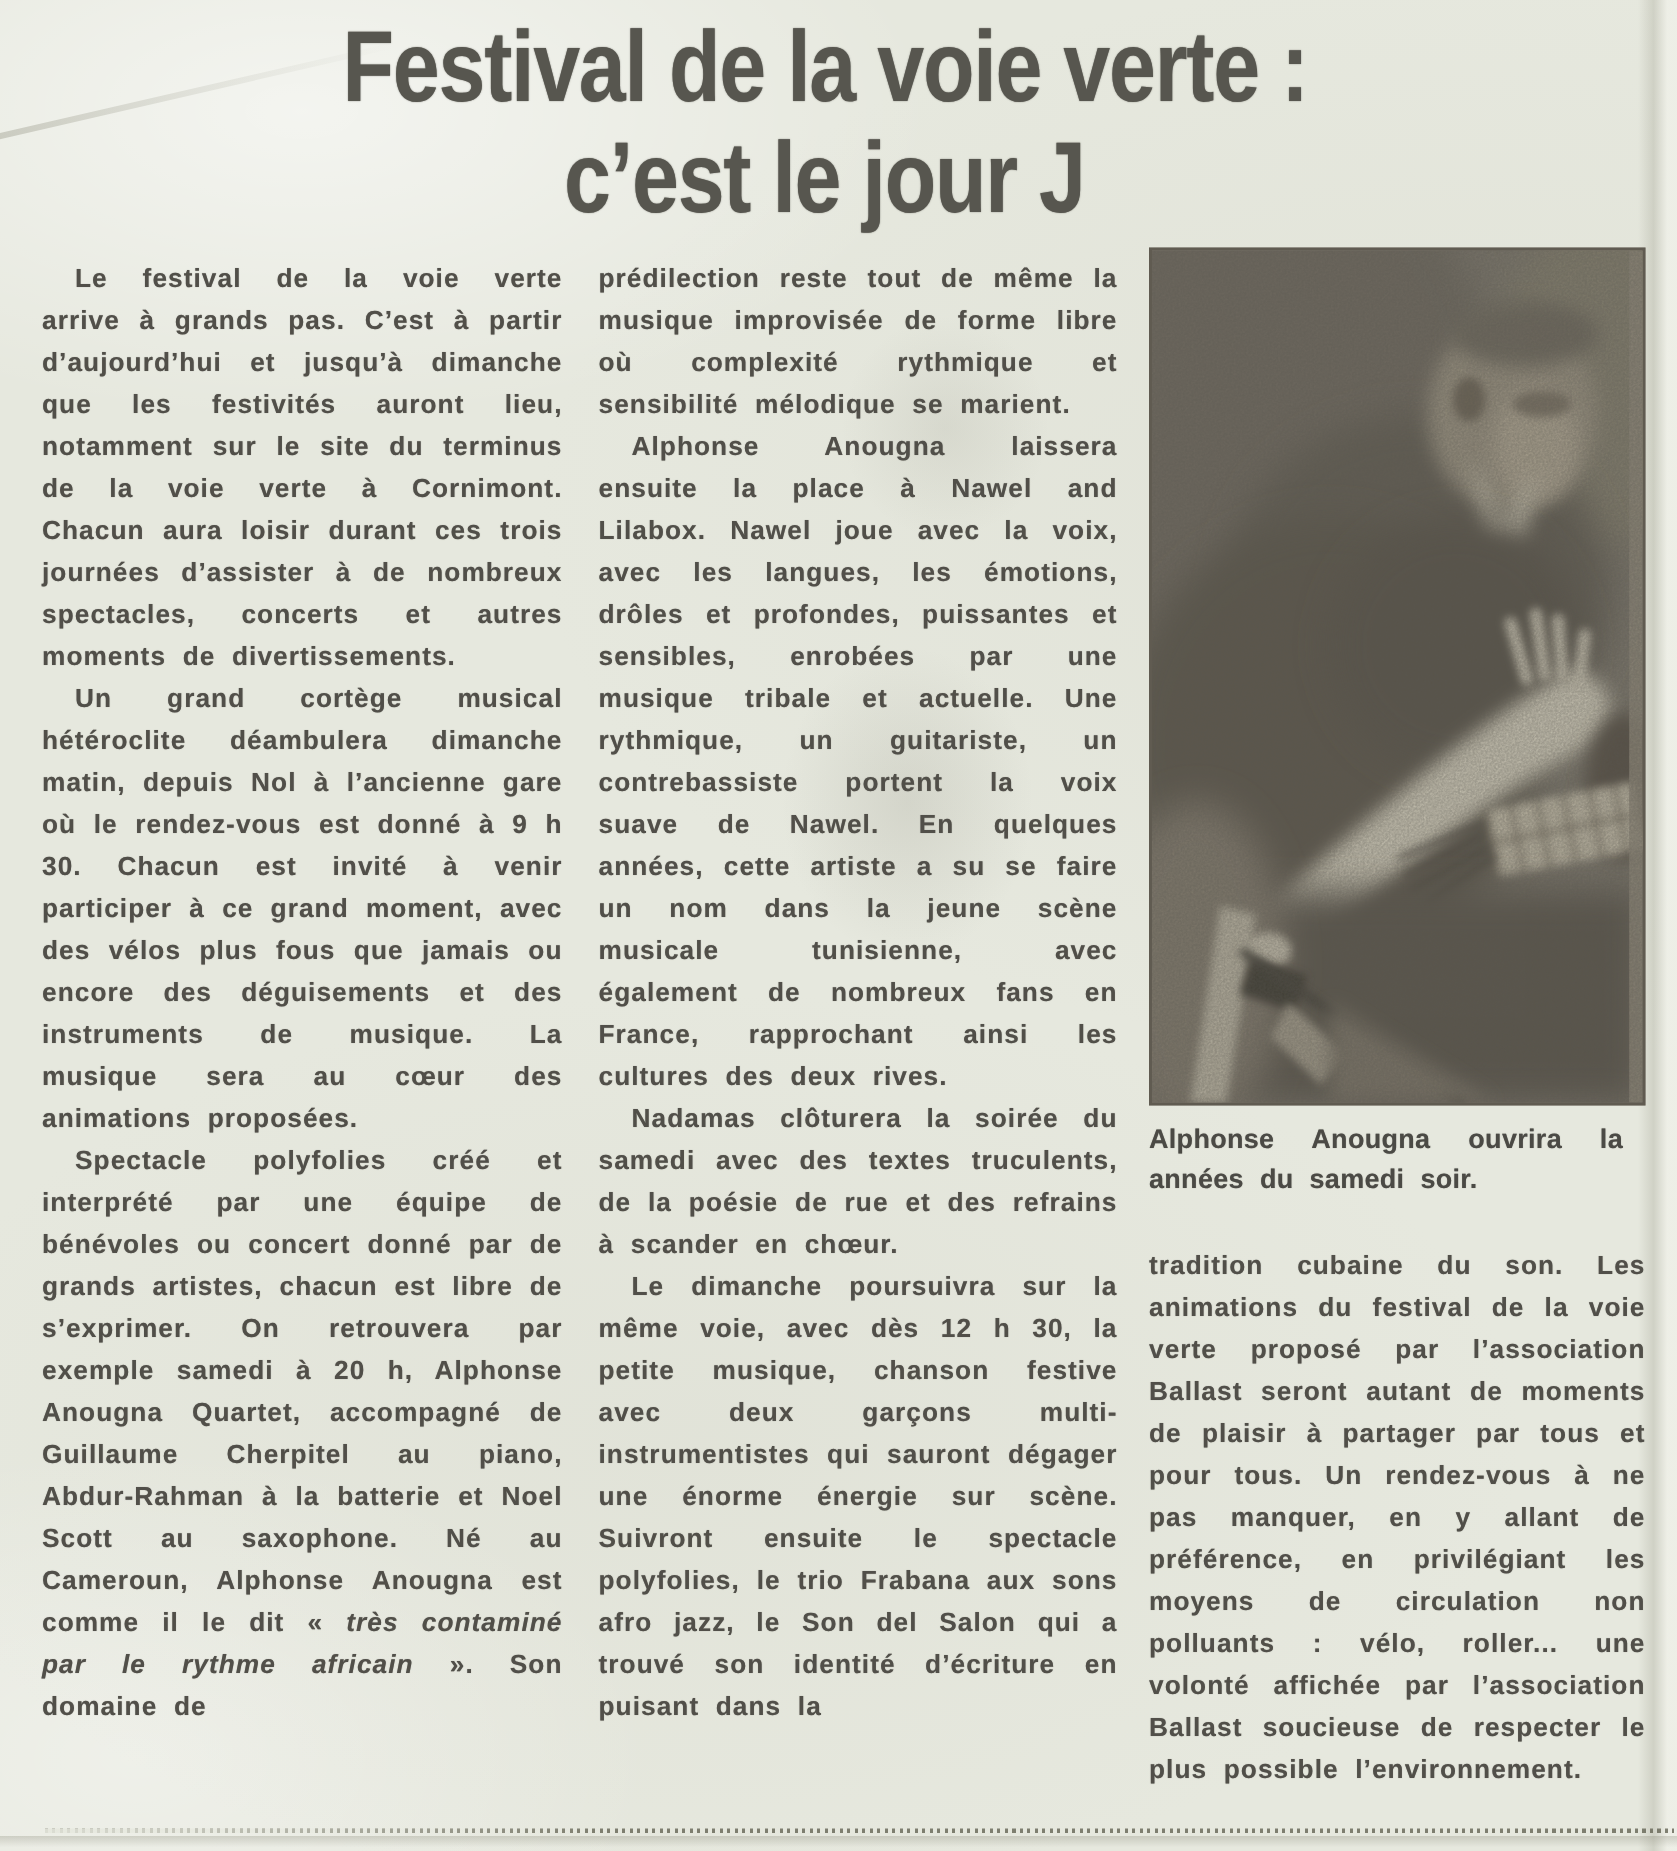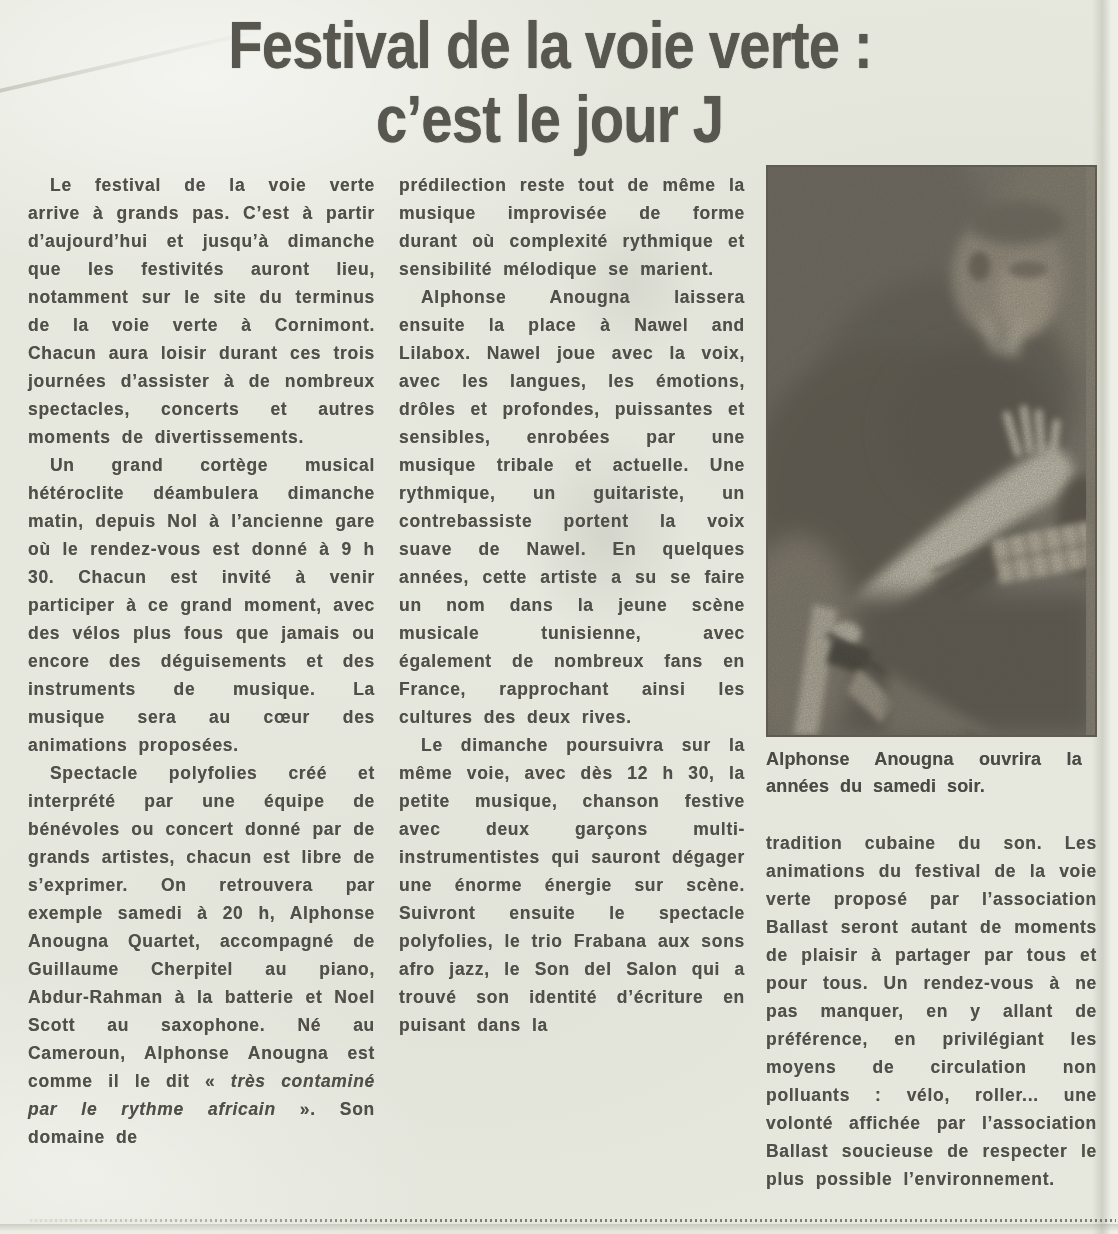--- a/index.html
+++ b/index.html
@@ -73,22 +73,23 @@
     <span class="hline">c’est le jour J</span>
   </h1>
 
   <div class="col col1">
     <p class="para">Le festival de la voie verte arrive à grands pas. C’est à partir d’aujourd’hui et jusqu’à dimanche que les festivités auront lieu, notamment sur le site du terminus de la voie verte à Cornimont. Chacun aura loisir durant ces trois journées d’assister à de nombreux spectacles, concerts et autres moments de divertissements.</p>
     <p class="para">Un grand cortège musical hétéroclite déambulera dimanche matin, depuis Nol à l’ancienne gare où le rendez-vous est donné à 9 h 30. Chacun est invité à venir participer à ce grand moment, avec des vélos plus fous que jamais ou encore des déguisements et des instruments de musique. La musique sera au cœur des animations proposées.</p>
     <p class="para"><span>Spectacle polyfolies créé et interprété par une équipe de bénévoles ou concert donné par de grands artistes, chacun est libre de s’exprimer. On retrouvera par exemple samedi à 20 h, Alphonse Anougna Quartet, accompagné de Guillaume Cherpitel au piano, Abdur-Rahman à la batterie et Noel Scott au saxophone. Né au Cameroun, Alphonse Anougna est comme il le dit « </span><em class="q">très contaminé par le rythme africain</em><span> ». Son domaine de</span></p>
   </div>
 
   <div class="col col2">
-    <p class="cont">prédilection reste tout de même la musique improvisée de forme durant où complexité rythmique et sensibilité mélodique se marient.</p>
+    <p class="cont">prédilection reste tout de même la musique improvisée de forme libre où complexité rythmique et sensibilité mélodique se marient.</p>
     <p class="para">Alphonse Anougna laissera ensuite la place à Nawel and Lilabox. Nawel joue avec la voix, avec les langues, les émotions, drôles et profondes, puissantes et sensibles, enrobées par une musique tribale et actuelle. Une rythmique, un guitariste, un contrebassiste portent la voix suave de Nawel. En quelques années, cette artiste a su se faire un nom dans la jeune scène musicale tunisienne, avec également de nombreux fans en France, rapprochant ainsi les cultures des deux rives.</p>
+    <p class="para">Nadamas clôturera la soirée du samedi avec des textes truculents, de la poésie de rue et des refrains à scander en chœur.</p>
     <p class="para">Le dimanche poursuivra sur la même voie, avec dès 12 h 30, la petite musique, chanson festive avec deux garçons multi-instrumentistes qui sauront dégager une énorme énergie sur scène. Suivront ensuite le spectacle polyfolies, le trio Frabana aux sons afro jazz, le Son del Salon qui a trouvé son identité d’écriture en puisant dans la</p>
   </div>
 
   <div class="col col3">
     <figure class="photo">
       <svg viewBox="0 0 331 572" preserveAspectRatio="none" xmlns="http://www.w3.org/2000/svg">
         <defs>
           <filter id="b3" x="-30%" y="-30%" width="160%" height="160%">
               <feGaussianBlur stdDeviation="3"></feGaussianBlur>
             </filter>

